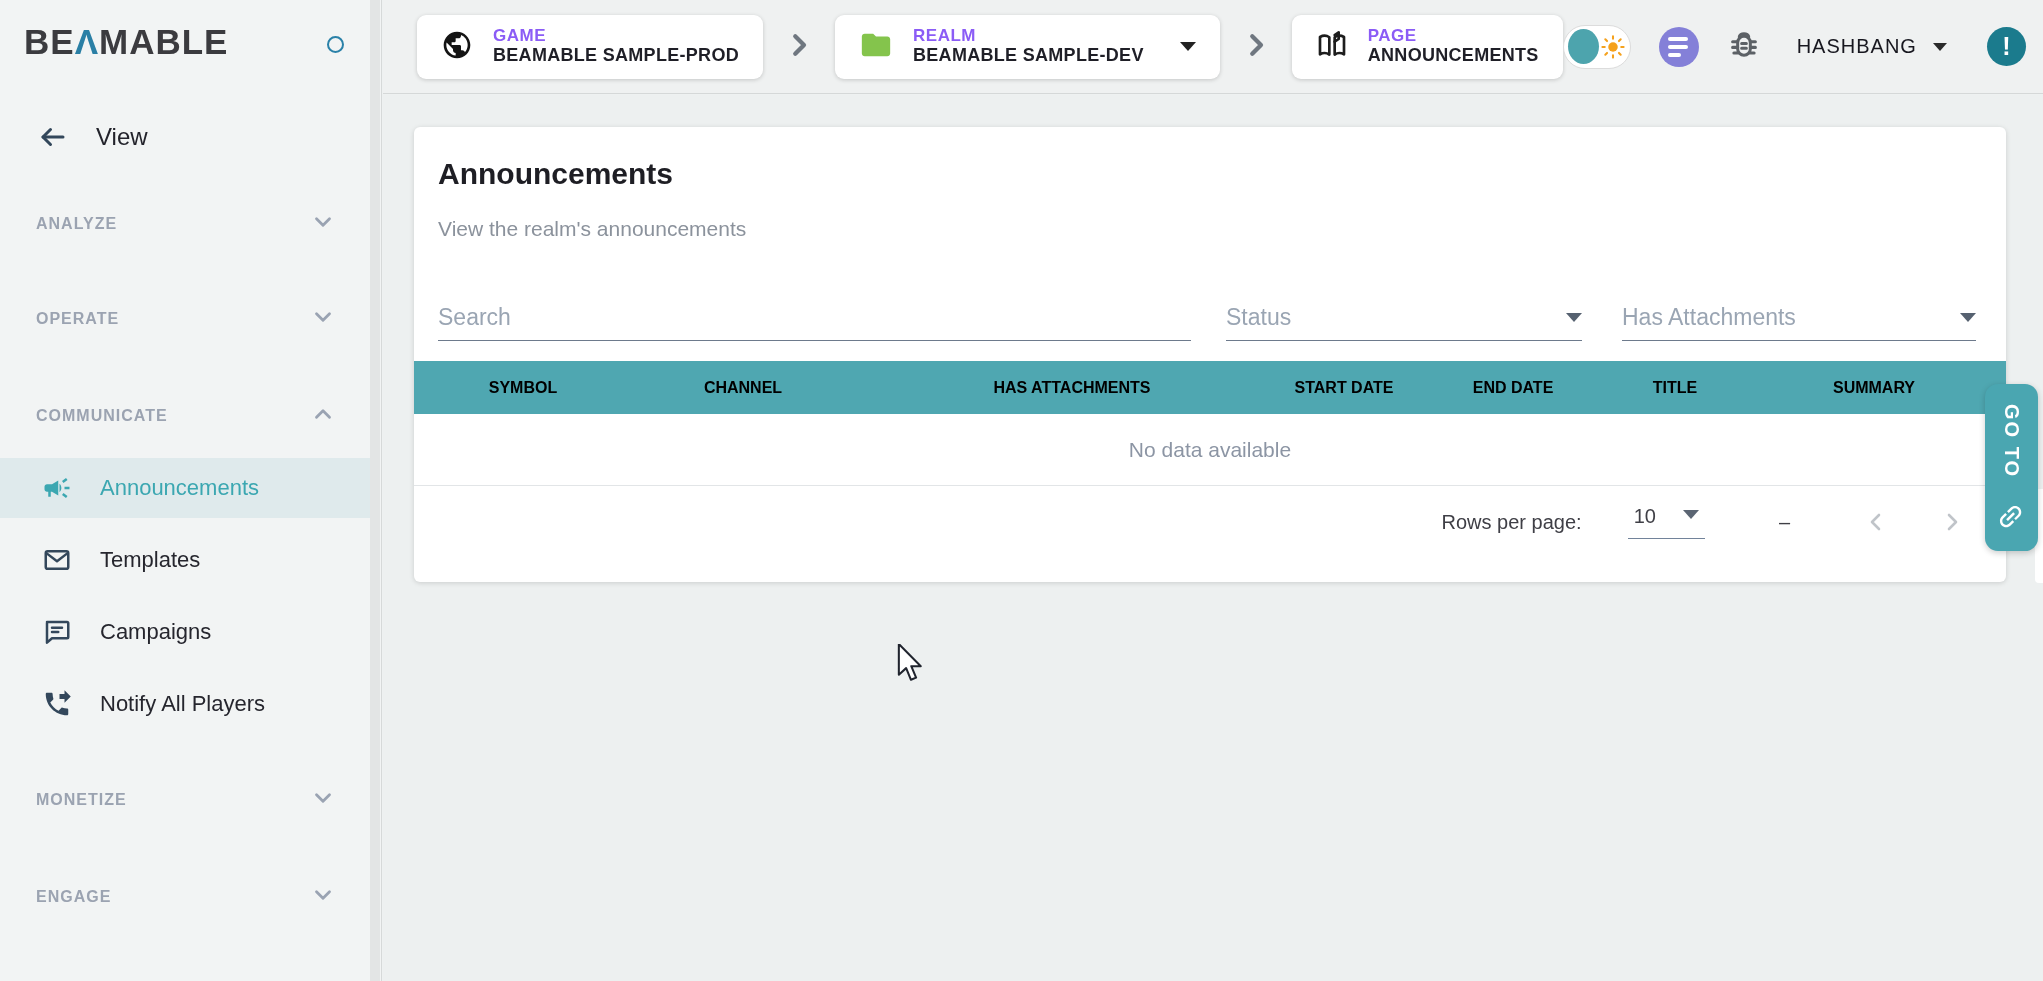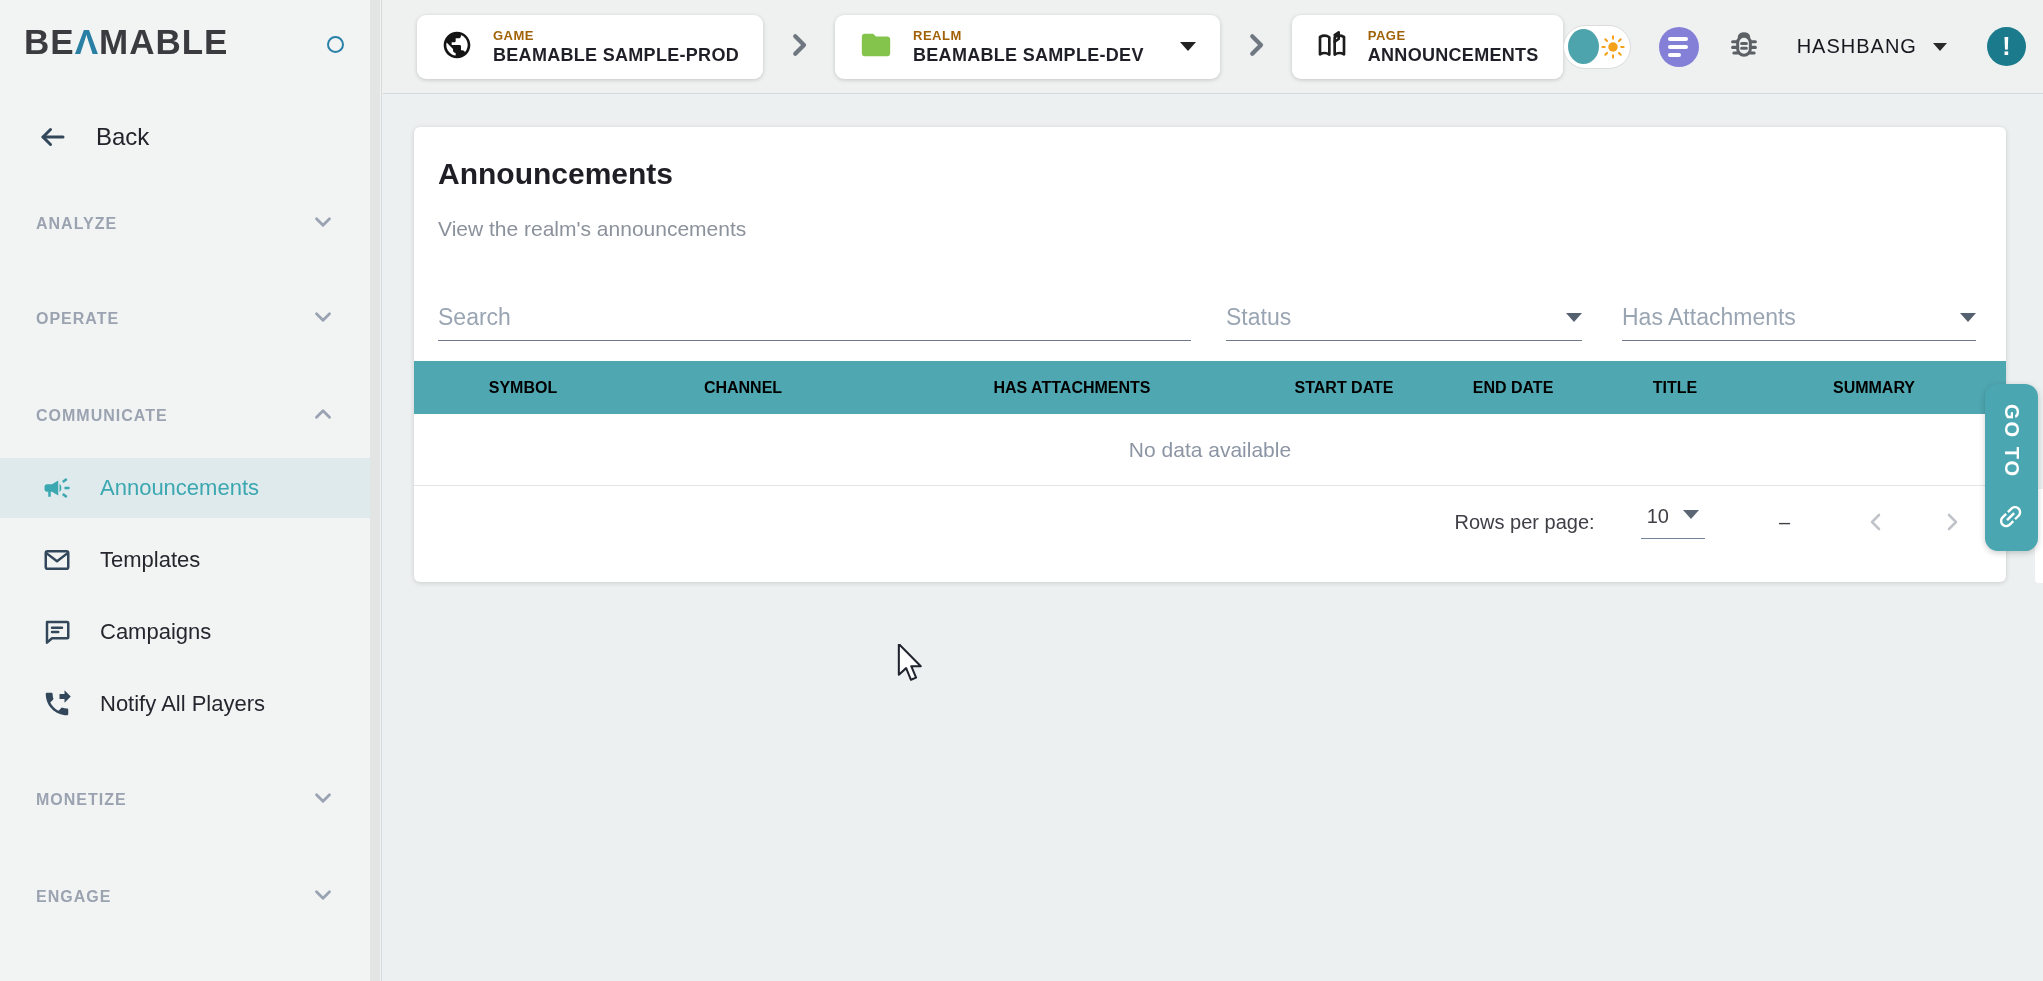--- a/index.html
+++ b/index.html
@@ -47,21 +47,21 @@
     position:absolute; left:383px; top:0; width:1660px; height:94px;
     background:#eff1f1; border-bottom:1px solid #d5d8d8;
     display:flex; align-items:center;
   }
   .crumbs { display:flex; align-items:center; margin-left:34px; gap:21px; }
   .crumb-card {
     background:#ffffff; border-radius:9px; height:64px;
     box-shadow:0 1px 4px rgba(0,0,0,.18);
     display:flex; align-items:center; padding:0 24px; gap:20px;
   }
-  .crumb-kind { font-size:13px; font-weight:700; letter-spacing:.5px; color:#a16207; line-height:17px; }
+  .crumb-kind { font-size:17px; font-weight:700; letter-spacing:.5px; color:#8b5cf6; line-height:17px; }
   .crumb-value { font-size:18px; font-weight:700; letter-spacing:.3px; color:#1f1f27; line-height:22px; white-space:nowrap; }
   .caret-down { width:0; height:0; border-left:8px solid transparent; border-right:8px solid transparent; border-top:9px solid #222; }
   .crumb-card .caret-down { margin-left:16px; }
 
   .topbar-right { margin-left:auto; margin-right:22px; display:flex; align-items:center; }
   .theme-toggle {
     width:68px; height:44px; background:#fff; border:1px solid #dcdcdc; border-radius:22px;
     display:flex; align-items:center; padding:0 4px; gap:0px;
   }
   .theme-knob { width:35px; height:35px; border-radius:50%; background:#4da4ad; }
@@ -110,21 +110,21 @@
   .empty-row {
     position:absolute; left:0; top:287px; width:1592px; height:72px;
     display:flex; align-items:center; justify-content:center;
     font-size:21px; color:#8c95a4; border-bottom:1px solid #e2e5e7;
   }
   .pager {
     position:absolute; left:0; top:347px; width:1592px; height:96px;
     display:flex; align-items:center; justify-content:flex-end; padding-right:28px;
   }
   .pager-label { font-size:20px; color:#3f3f46; margin-right:46px; }
-  .pager-select { display:flex; align-items:flex-start; gap:14px; border-bottom:1px solid #72839a; padding:0 6px 10px 6px; margin-right:74px; }
+  .pager-select { display:flex; align-items:flex-start; gap:27px; border-bottom:1px solid #72839a; padding:0 6px 10px 6px; margin-right:74px; }
   .pager-select .val { font-size:20px; color:#3f3f46; }
   .pager-select .caret-down { margin-top:5px; border-left-width:8px; border-right-width:8px; border-top-width:9px; border-top-color:#5b6573; }
   .pager-range { font-size:20px; color:#3f3f46; margin-right:74px; }
   .pg-btn { width:24px; height:24px; margin-right:52px; }
   .pg-btn:last-child { margin-right:14px; }
 
   
   .goto-tab {
     position:absolute; left:1985px; top:384px; width:53px; height:167px;
     background:#4aa6b1; border-radius:13px; box-shadow:0 2px 6px rgba(0,0,0,.2);
@@ -148,21 +148,21 @@
     <div class="logo"><span>BE</span><span class="accent">Λ</span><span>MABLE</span></div>
     <div class="logo-circle"></div>
 
     <div class="back-item">
       <span class="icon24">
         <svg viewBox="0 0 24 24" width="30" height="30" fill="none" stroke="#33475b" stroke-width="2.4" stroke-linecap="round" stroke-linejoin="round">
             <path d="M20 12H4"></path>
             <path d="M10 18l-6-6 6-6"></path>
           </svg>
       </span>
-      <span class="lbl">Back</span>
+      <span class="lbl">View</span>
     </div>
 
     <div class="side-section" style="top:203px">
       <span>ANALYZE</span>
       <span>
         <svg viewBox="0 0 24 24" width="26" height="26" fill="none" stroke="#9aa3b2" stroke-width="2.6" stroke-linecap="round" stroke-linejoin="round">
             <path d="M6 9l6 6 6-6"></path>
           </svg>
       </span>
     </div>

